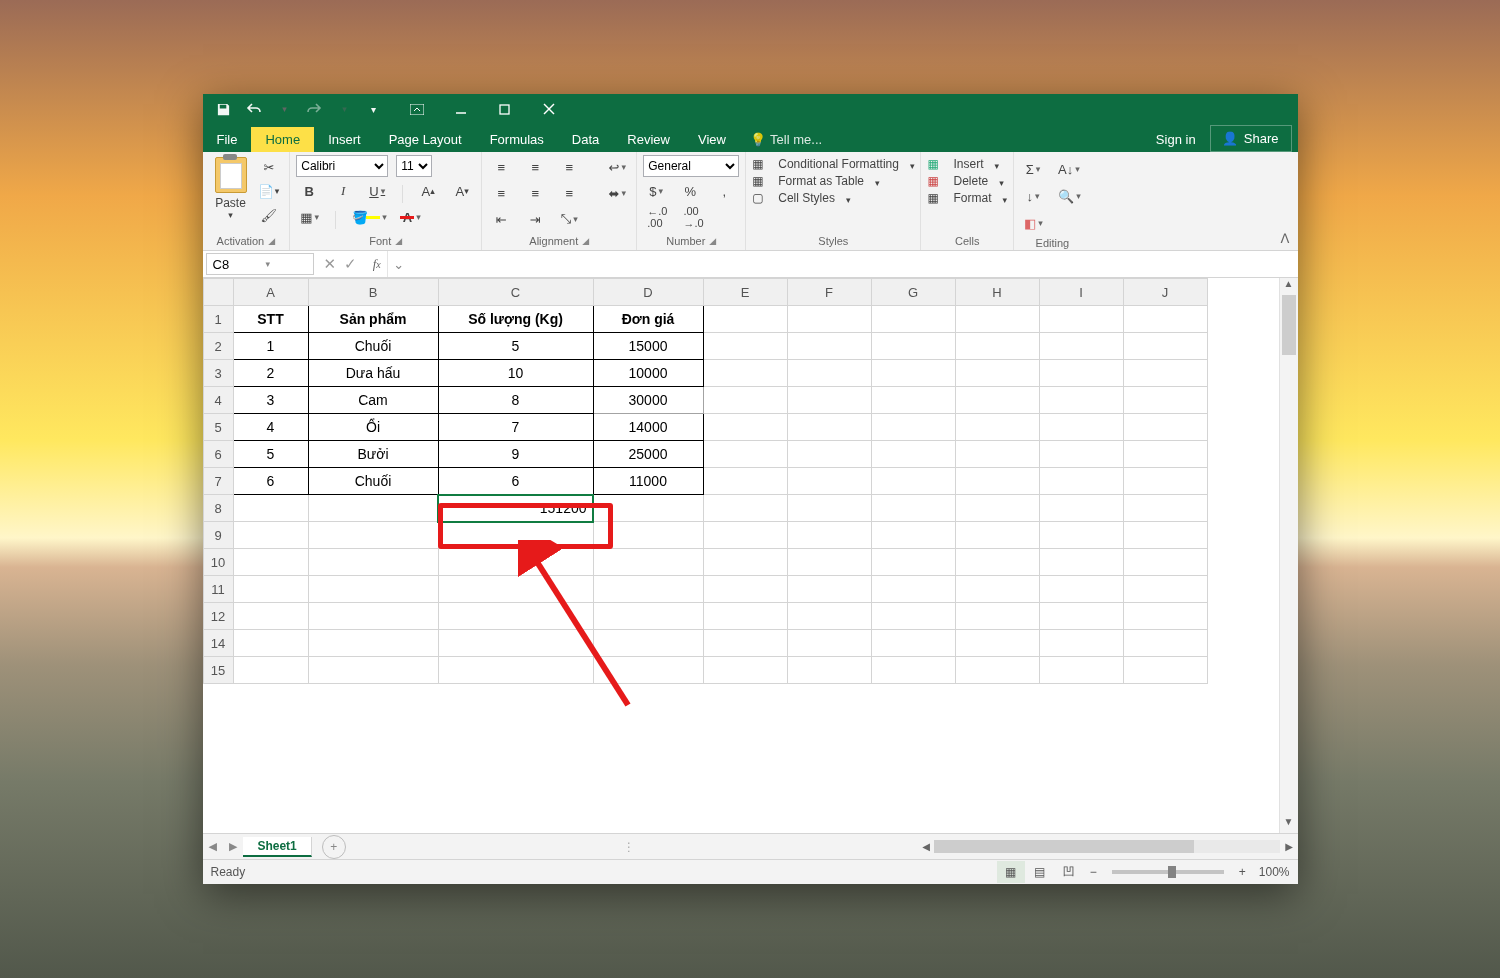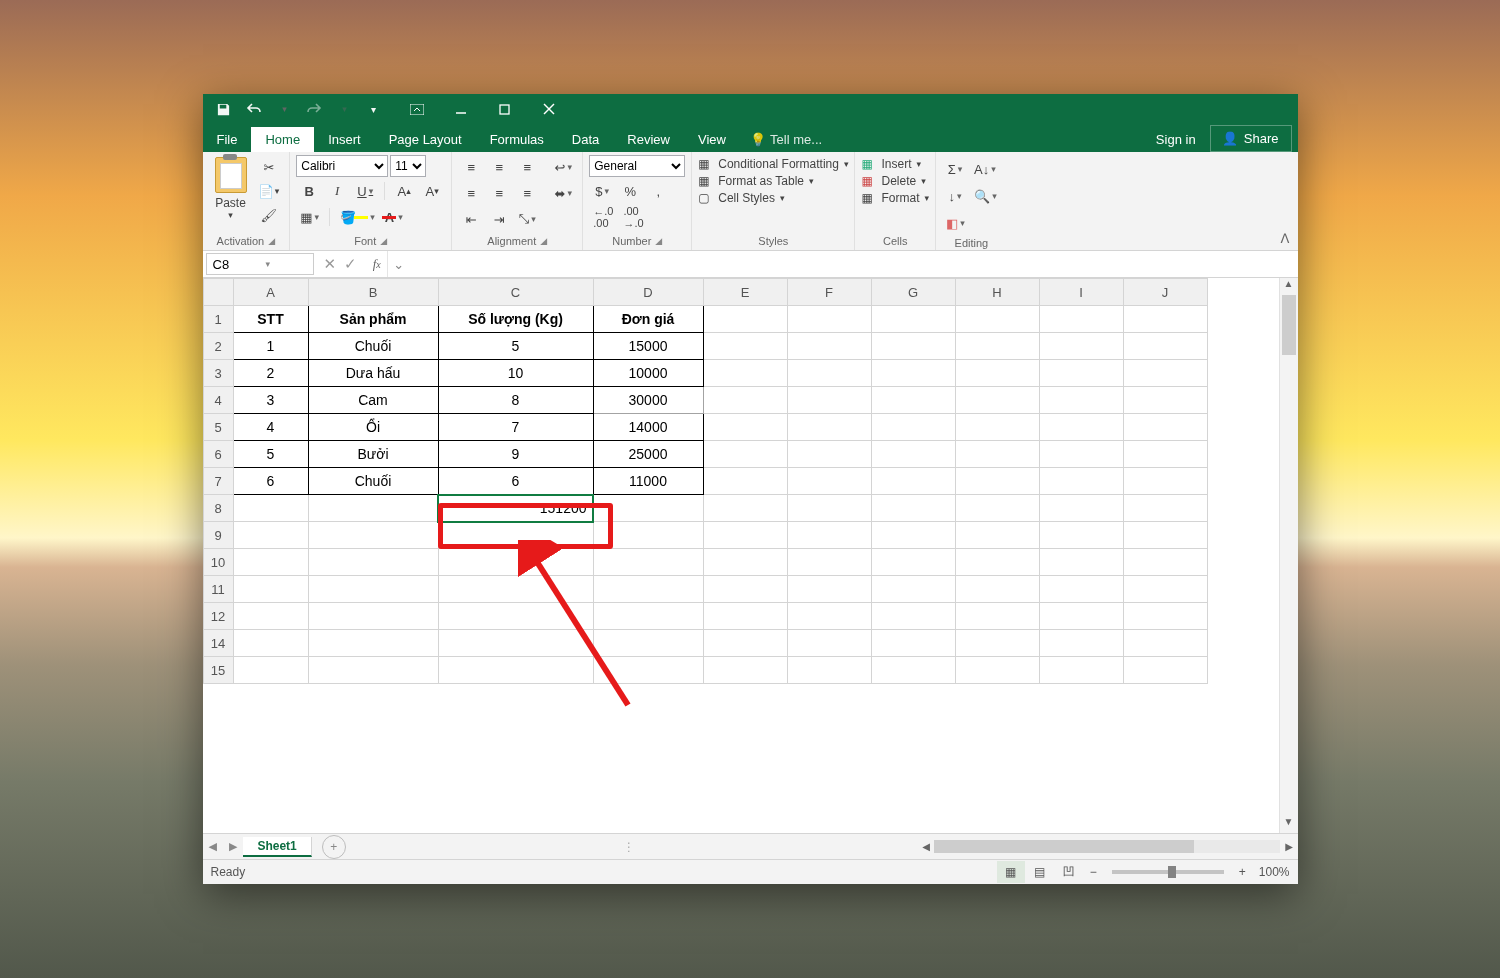--- a/index.html
+++ b/index.html
@@ -6,31 +6,31 @@
 body{background:linear-gradient(to bottom,#9b6b56 0%,#f0a848 20%,#ffe85f 45%,#fff6c9 55%,#d9b492 58%,#9e9179 68%,#767a68 80%,#52584b 100%);display:flex;align-items:center;justify-content:center}
 .window{width:1095px;height:790px;background:#fff;box-shadow:0 10px 40px rgba(0,0,0,.5);display:flex;flex-direction:column;position:relative}
 .titlebar{background:#0d6d41;height:30px;display:flex;align-items:center;color:#fff;font-size:12px}
 .qat{display:flex;align-items:center;gap:4px;padding:0 8px}
 .qat .qbtn{width:26px;height:26px;display:flex;align-items:center;justify-content:center;color:#fff;opacity:.95}
 .title-text{flex:1;text-align:center;font-size:13px}
 .wctrls{display:flex}
 .wbtn{width:44px;height:30px;display:flex;align-items:center;justify-content:center;color:#fff}
 .tabsbar{background:#0d6d41;height:28px;display:flex;align-items:flex-end;color:#fff;font-size:13px}
 .tab{padding:5px 14px;cursor:default}
-.tab.active{background:#ffffff;color:#0d6d41;font-weight:400}
+.tab.active{background:#fde047;color:#0d6d41;font-weight:400}
 .tellme{opacity:.85;display:flex;align-items:center;gap:4px;padding:5px 10px}
 .signin{margin-left:auto;padding:5px 14px}
 .share{padding:5px 12px;display:flex;align-items:center;gap:5px;border:1px solid rgba(255,255,255,.3);margin-right:6px}
 .ribbon{background:#f3f3f3;border-bottom:1px solid #d4d4d4;height:98px;display:flex;font-size:12px;color:#444;position:relative}
 .rgroup{border-right:1px solid #e0e0e0;display:flex;flex-direction:column;padding:3px 6px 0 6px}
 .rgroup .body{flex:1;display:flex;align-items:flex-start;gap:2px}
 .rgroup .glabel{text-align:center;font-size:11px;color:#666;padding:2px 0 3px 0;display:flex;align-items:center;justify-content:center;gap:4px}
 .rbtn{padding:2px 4px;display:flex;align-items:center;justify-content:center;min-width:18px;height:20px;font-size:13px;color:#444}
 .stack{display:flex;flex-direction:column;gap:0}
-.row{display:flex;align-items:center;gap:2px}
+.row{display:flex;align-items:flex-end;gap:8px}
 .paste-big{display:flex;flex-direction:column;align-items:center;width:44px;padding-top:2px}
 .clipboard-ico{width:30px;height:34px;background:#f4c869;border:1px solid #c99b35;border-radius:2px;position:relative}
 .clipboard-ico:before{content:"";position:absolute;top:-4px;left:7px;width:14px;height:6px;background:#888;border-radius:2px}
 .clipboard-ico:after{content:"";position:absolute;top:5px;left:4px;width:20px;height:24px;background:#fff;border:1px solid #ccc}
 select.fake{border:1px solid #abadb3;background:#fff;font-size:12px;height:22px}
 .fontbox{width:92px}
 .sizebox{width:36px}
 .caret:after{content:"▾";font-size:9px;margin-left:2px;color:#666}
 .dlaunch{font-size:9px;color:#888}
 .collapse-ribbon{position:absolute;right:8px;bottom:4px;color:#666;font-size:13px}

